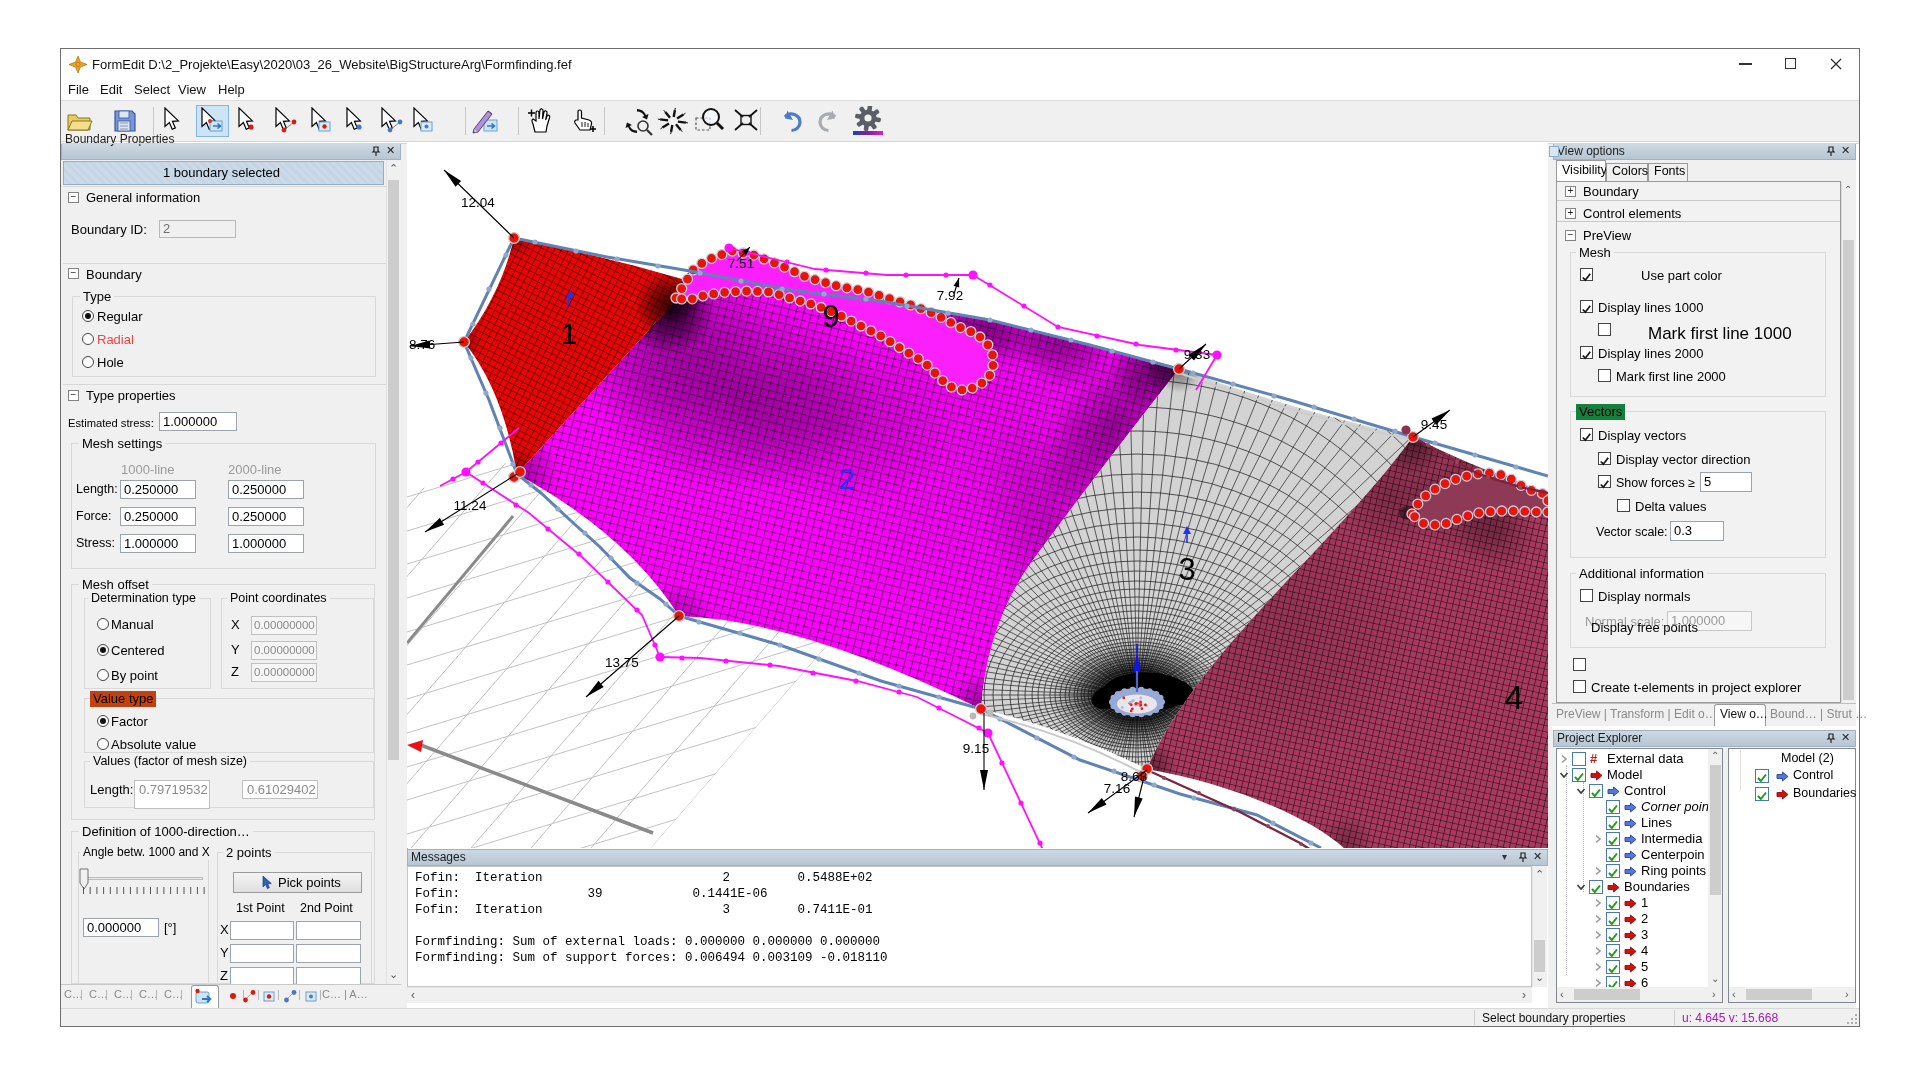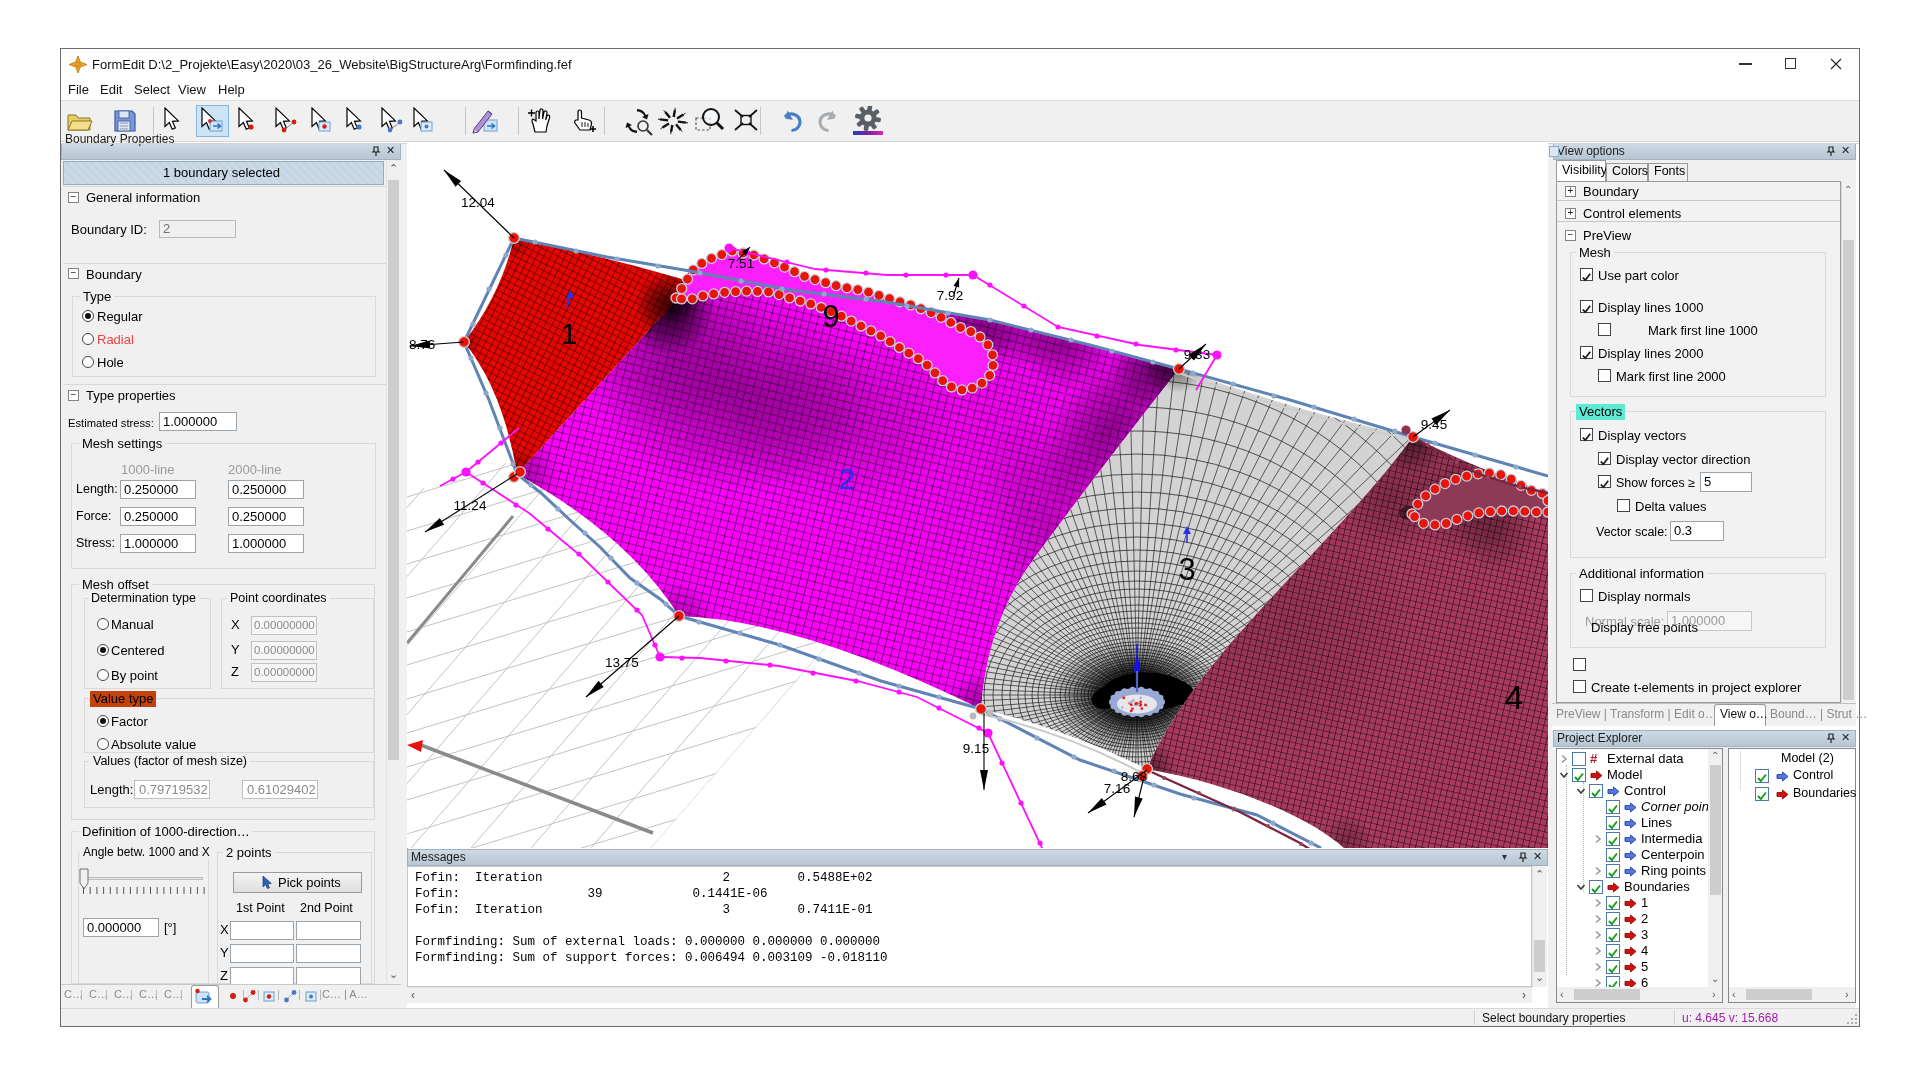--- a/index.html
+++ b/index.html
@@ -237,21 +237,21 @@
 <div class="ab t" style="left:90px;top:691px;background:#c2410c;padding:0 3px;font-size:13px;color:#000">Value type</div>
 <div class="ab" style="left:97px;top:715px;width:12px;height:12px;background:#fff;border:1px solid #454545;border-radius:50%;box-sizing:border-box">
     <div class="ab" style="left:2px;top:2px;width:6px;height:6px;background:#111;border-radius:50%"></div>
   </div>
 <div class="ab t " style="left:111px;top:714px;font-size:13px;color:#000;">Factor</div>
 <div class="ab" style="left:97px;top:738px;width:12px;height:12px;background:#fff;border:1px solid #454545;border-radius:50%;box-sizing:border-box"></div>
 <div class="ab t " style="left:111px;top:737px;font-size:13px;color:#000;">Absolute value</div>
 <div class="ab" style="left:84px;top:761px;width:290px;height:47px;border:1px solid #d9d9d9;box-sizing:border-box"></div>
 <div class="ab t" style="left:90px;top:754px;background:#f0f0f0;padding:0 3px;font-size:12.5px;color:#000">Values (factor of mesh size)</div>
 <div class="ab t " style="left:90px;top:782px;font-size:13px;color:#000;">Length:</div>
-<div class="ab" style="left:134px;top:780px;width:76px;height:19px;background:#fff;border:1px solid #c0c0c0;box-sizing:border-box;font-size:13px;color:#8a8a8a;line-height:17px;padding-left:4px;white-space:nowrap;overflow:hidden">0.79719532</div>
+<div class="ab" style="left:134px;top:780px;width:76px;height:29px;background:#fff;border:1px solid #c0c0c0;box-sizing:border-box;font-size:13px;color:#8a8a8a;line-height:17px;padding-left:4px;white-space:nowrap;overflow:hidden">0.79719532</div>
 <div class="ab" style="left:242px;top:780px;width:76px;height:19px;background:#fff;border:1px solid #c0c0c0;box-sizing:border-box;font-size:13px;color:#8a8a8a;line-height:17px;padding-left:4px;white-space:nowrap;overflow:hidden">0.61029402</div>
 <div class="ab" style="left:71px;top:831px;width:304px;height:153px;border:1px solid #d9d9d9;box-sizing:border-box"></div>
 <div class="ab t" style="left:79px;top:824px;background:#f0f0f0;padding:0 3px;font-size:13px;color:#000">Definition of 1000-direction…</div>
 <div class="ab" style="left:78px;top:852px;width:131px;height:132px;border:1px solid #d9d9d9;box-sizing:border-box"></div>
 <div class="ab t" style="left:80px;top:845px;background:#f0f0f0;padding:0 3px;font-size:12px;color:#000">Angle betw. 1000 and X</div>
 <div class="ab" style="left:82px;top:877px;width:121px;height:3px;background:#e8e8e8;border:1px solid #bdbdbd;box-sizing:border-box"></div>
 <svg class="ab" style="left:79px;top:868px" width="10" height="22" viewBox="0 0 10 22">
     <path d="M1 1 h8 v14 l-4 6 l-4 -6 z" fill="#f0f0f0" stroke="#707070"></path>
   </svg>
 <svg class="ab" style="left:80px;top:887px" width="130" height="8" viewBox="0 0 130 8">
@@ -391,35 +391,35 @@
 <div class="ab" style="left:1565px;top:208px;width:11px;height:11px;background:#fff;border:1px solid #838383;box-sizing:border-box;font-size:10px;line-height:8px;text-align:center;color:#222">+</div>
 <div class="ab t " style="left:1583px;top:206px;font-size:13px;color:#000;">Control elements</div>
 <div class="ab" style="left:1557px;top:221px;width:283px;height:1px;background:#c8c8c8"></div>
 <div class="ab" style="left:1565px;top:230px;width:11px;height:11px;background:#fff;border:1px solid #838383;box-sizing:border-box;font-size:10px;line-height:8px;text-align:center;color:#222">−</div>
 <div class="ab t " style="left:1583px;top:228px;font-size:13px;color:#000;">PreView</div>
 <div class="ab" style="left:1570px;top:252px;width:256px;height:145px;border:1px solid #d9d9d9;box-sizing:border-box"></div>
 <div class="ab t" style="left:1576px;top:245px;background:#f2f2f2;padding:0 3px;font-size:13px;color:#000">Mesh</div>
 <div class="ab" style="left:1580px;top:268px;width:13px;height:13px;background:#fff;border:1px solid #454545;box-sizing:border-box"><svg width="11" height="11" viewBox="0 0 11 11">
       <path d="M1.8 5.5 L4.3 8.2 L9.2 1.8" stroke="#1a1a1a" stroke-width="1.8" fill="none"></path>
     </svg></div>
-<div class="ab t " style="left:1598px;top:268px;font-size:13px;color:#000;">Use part color</div>
+<div class="ab t " style="left:1641px;top:268px;font-size:13px;color:#000;">Use part color</div>
 <div class="ab" style="left:1580px;top:300px;width:13px;height:13px;background:#fff;border:1px solid #454545;box-sizing:border-box"><svg width="11" height="11" viewBox="0 0 11 11">
       <path d="M1.8 5.5 L4.3 8.2 L9.2 1.8" stroke="#1a1a1a" stroke-width="1.8" fill="none"></path>
     </svg></div>
 <div class="ab t " style="left:1598px;top:300px;font-size:13px;color:#000;">Display lines 1000</div>
 <div class="ab" style="left:1598px;top:323px;width:13px;height:13px;background:#fff;border:1px solid #454545;box-sizing:border-box"></div>
-<div class="ab t " style="left:1648px;top:323px;font-size:13px;color:#000;">Mark first line 1000</div>
+<div class="ab t " style="left:1648px;top:323px;font-size:17px;color:#000;">Mark first line 1000</div>
 <div class="ab" style="left:1580px;top:346px;width:13px;height:13px;background:#fff;border:1px solid #454545;box-sizing:border-box"><svg width="11" height="11" viewBox="0 0 11 11">
       <path d="M1.8 5.5 L4.3 8.2 L9.2 1.8" stroke="#1a1a1a" stroke-width="1.8" fill="none"></path>
     </svg></div>
 <div class="ab t " style="left:1598px;top:346px;font-size:13px;color:#000;">Display lines 2000</div>
 <div class="ab" style="left:1598px;top:369px;width:13px;height:13px;background:#fff;border:1px solid #454545;box-sizing:border-box"></div>
 <div class="ab t " style="left:1616px;top:369px;font-size:13px;color:#000;">Mark first line 2000</div>
 <div class="ab" style="left:1570px;top:411px;width:256px;height:147px;border:1px solid #d9d9d9;box-sizing:border-box"></div>
-<div class="ab t" style="left:1576px;top:404px;background:#5eead4;padding:0 3px;font-size:13px;color:#000">Vectors</div>
+<div class="ab t" style="left:1576px;top:404px;background:#15803d;padding:0 3px;font-size:13px;color:#000">Vectors</div>
 <div class="ab" style="left:1580px;top:428px;width:13px;height:13px;background:#fff;border:1px solid #454545;box-sizing:border-box"><svg width="11" height="11" viewBox="0 0 11 11">
       <path d="M1.8 5.5 L4.3 8.2 L9.2 1.8" stroke="#1a1a1a" stroke-width="1.8" fill="none"></path>
     </svg></div>
 <div class="ab t " style="left:1598px;top:428px;font-size:13px;color:#000;">Display vectors</div>
 <div class="ab" style="left:1598px;top:452px;width:13px;height:13px;background:#fff;border:1px solid #454545;box-sizing:border-box"><svg width="11" height="11" viewBox="0 0 11 11">
       <path d="M1.8 5.5 L4.3 8.2 L9.2 1.8" stroke="#1a1a1a" stroke-width="1.8" fill="none"></path>
     </svg></div>
 <div class="ab t " style="left:1616px;top:452px;font-size:13px;color:#000;">Display vector direction</div>
 <div class="ab" style="left:1598px;top:475px;width:13px;height:13px;background:#fff;border:1px solid #454545;box-sizing:border-box"><svg width="11" height="11" viewBox="0 0 11 11">
       <path d="M1.8 5.5 L4.3 8.2 L9.2 1.8" stroke="#1a1a1a" stroke-width="1.8" fill="none"></path>

